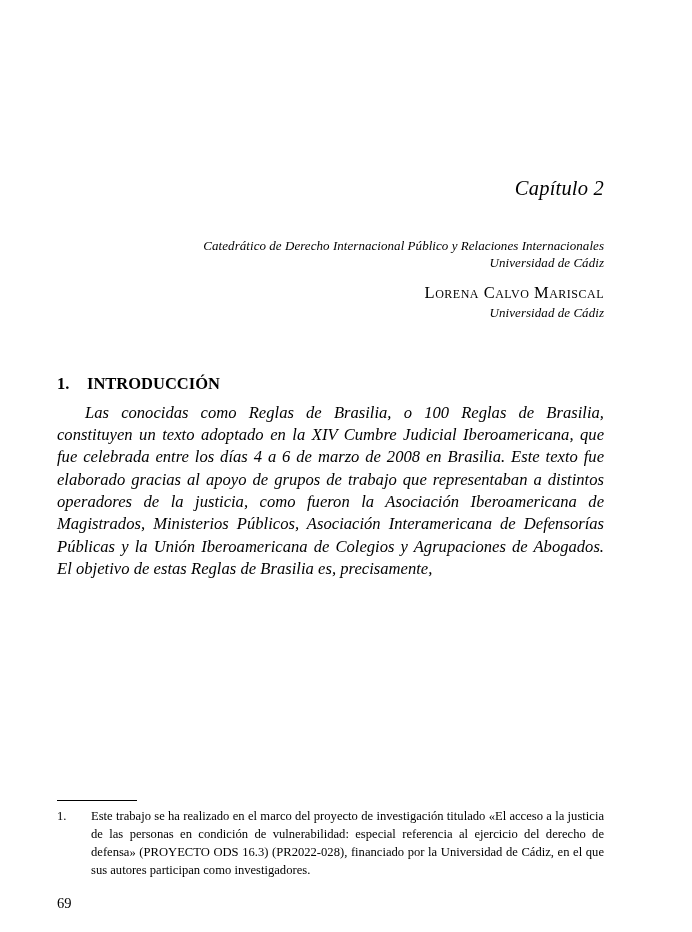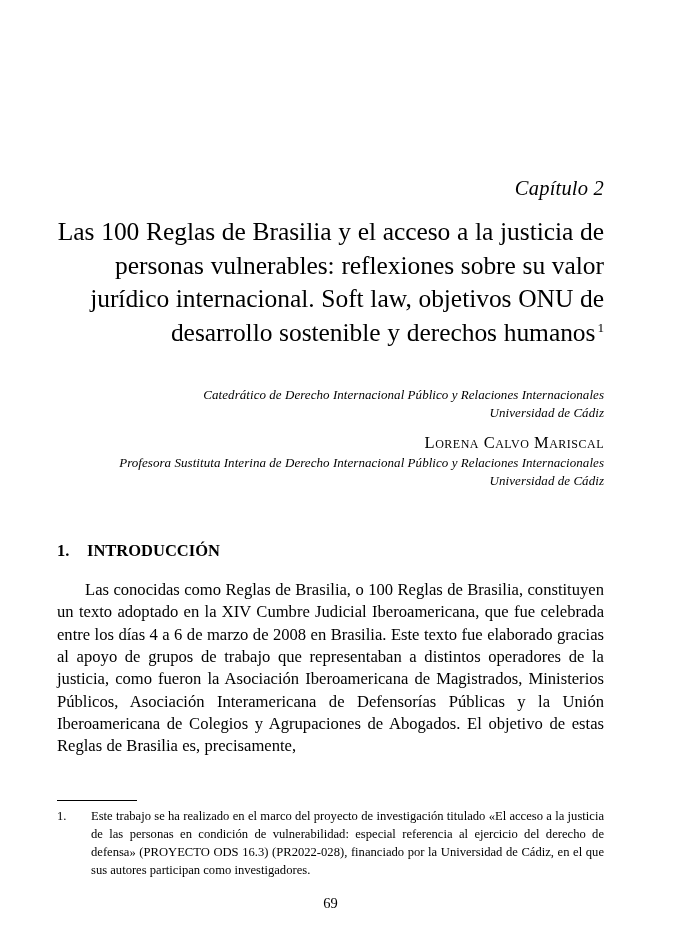--- a/index.html
+++ b/index.html
@@ -94,21 +94,22 @@
   .section-number {
     width: 30px;
     flex: 0 0 30px;
   }
   .section-title {
     flex: 1 1 auto;
   }
 
   
   .body-text {
-    margin-top: 18px;
+    margin-top: 8px;
+    font-style: italic;
   }
   .body-text p {
     margin: 0;
     text-align: justify;
     text-justify: inter-word;
     font-size: 16.6px;
     line-height: 1.345;
     text-indent: 28px;
     hyphens: manual;
     word-spacing: 0.1px;
@@ -142,46 +143,44 @@
     text-align: justify;
     text-justify: inter-word;
   }
 
   
   .page-number {
     position: absolute;
     left: 57px;
     top: 896px;
     width: 547px;
-    text-align: center;
+    text-align: left;
     font-size: 14.5px;
     line-height: 1;
   }
 </style>
 </head>
 <body>
 
 <div class="page">
 
   <div class="content">
 
     <div class="chapter-label">Capítulo 2</div>
 
-    <h1 class="title"><span>Las 100 Reglas de Brasilia y el acceso a la justicia de personas vulnerables: reflexiones sobre su valor jurídico internacional. Soft law, objetivos ONU de desarrollo sostenible y derechos humanos</span><span class="fn-ref">1</span></h1>
 
     <div class="authors">
 
       <div class="author-block">
         <div class="author-affil">Catedrático de Derecho Internacional Público y Relaciones Internacionales</div>
         <div class="author-affil">Universidad de Cádiz</div>
       </div>
 
       <div class="author-block">
         <div class="author-name">Lorena Calvo Mariscal</div>
-        <div class="author-affil">Profesora Sustituta Interina de Derecho Internacional Público y Relaciones Internacionales</div>
         <div class="author-affil">Universidad de Cádiz</div>
       </div>
 
     </div>
 
     <div class="section-heading">
       <span class="section-number">1.</span>
       <span class="section-title">INTRODUCCIÓN</span>
     </div>
 

